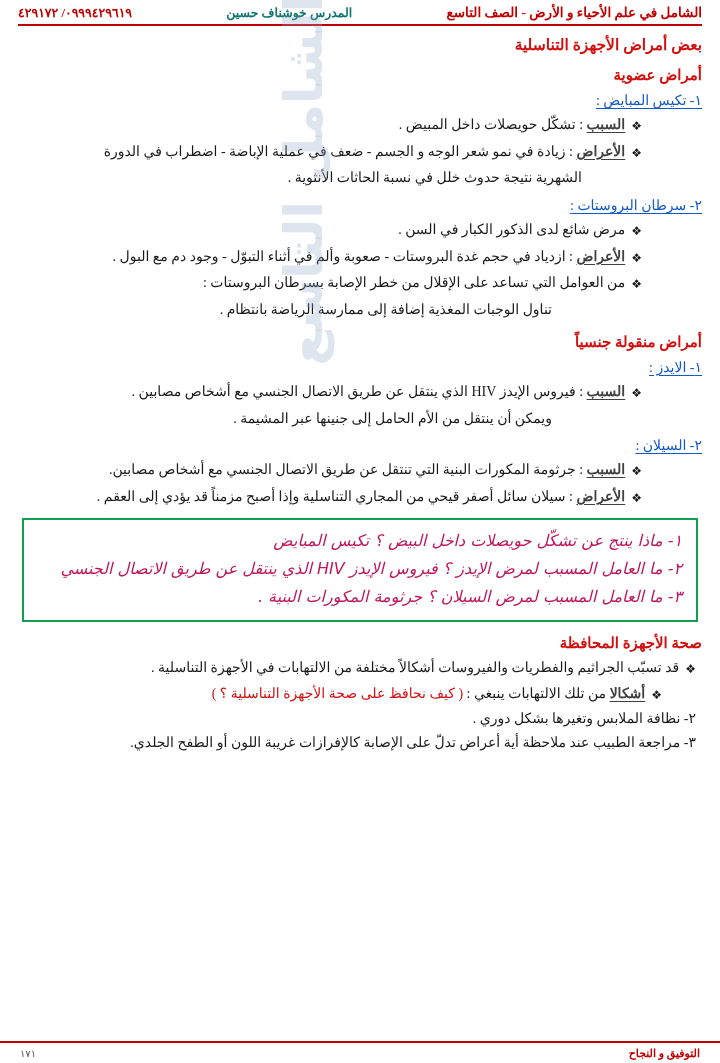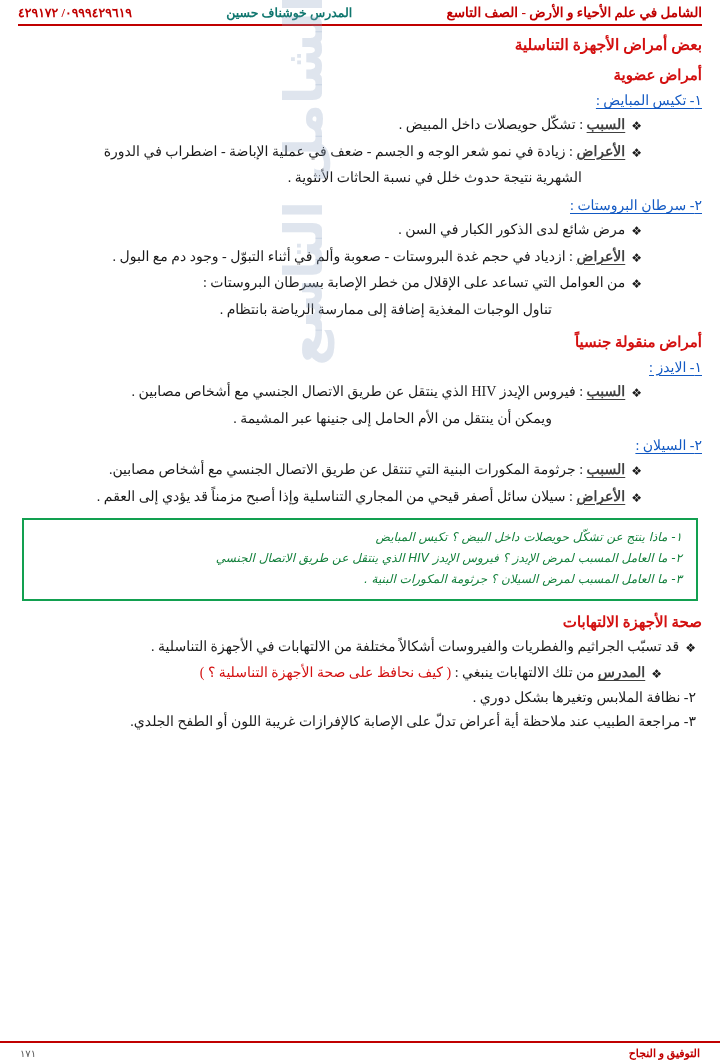--- a/index.html
+++ b/index.html
@@ -121,22 +121,22 @@
   .cont.center-ish { padding-right: 150px; }
 
   
   .hand-box {
     border: 2px solid #12a050;
     margin: 10px 4px 6px 4px;
     padding: 7px 14px 9px 14px;
     direction: rtl;
   }
   .hand-line {
-    color: #15803d;
-    font-size: 12px;
+    color: #be185d;
+    font-size: 16px;
     text-align: right;
     line-height: 1.75;
     font-family: "DejaVu Sans", sans-serif;
     font-style: italic;
   }
 
   
   .q-red {
     color: #d31010;
     font-size: 14px;
@@ -270,30 +270,30 @@
     <span class="bullet">❖</span>
     <span class="txt"><span class="lead">الأعراض</span><span> : سيلان سائل أصفر قيحي من المجاري التناسلية وإذا أصبح مزمناً قد يؤدي إلى العقم .</span></span>
   </div>
 
   <div class="hand-box">
     <div class="hand-line">١- ماذا ينتج عن تشكّل حويصلات داخل البيض ؟ تكيس المبايض</div>
     <div class="hand-line">٢- ما العامل المسبب لمرض الإيدز ؟ فيروس الإيدز HIV الذي ينتقل عن طريق الاتصال الجنسي</div>
     <div class="hand-line">٣- ما العامل المسبب لمرض السيلان ؟ جرثومة المكورات البنية .</div>
   </div>
 
-  <div class="h-red-2">صحة الأجهزة الالتهابات</div>
+  <div class="h-red-2">صحة الأجهزة المحافظة</div>
 
   <div class="row" style="padding-right:6px;">
     <span class="bullet">❖</span>
     <span class="txt">قد تسبّب الجراثيم والفطريات والفيروسات أشكالاً مختلفة من الالتهابات في الأجهزة التناسلية .</span>
   </div>
 
   <div class="row" style="padding-right:40px;">
     <span class="bullet">❖</span>
-    <span class="txt"><span class="lead">المدرس</span><span> من تلك الالتهابات ينبغي : </span><span class="q-red">( كيف نحافظ على صحة الأجهزة التناسلية ؟ )</span></span>
+    <span class="txt"><span class="lead">أشكالا</span><span> من تلك الالتهابات ينبغي : </span><span class="q-red">( كيف نحافظ على صحة الأجهزة التناسلية ؟ )</span></span>
   </div>
 
   <div class="two-col">
     <span>٢- نظافة الملابس وتغيرها بشكل دوري .</span>
   </div>
 
   <div class="line-plain">٣- مراجعة الطبيب عند ملاحظة أية أعراض تدلّ على الإصابة كالإفرازات غريبة اللون أو الطفح الجلدي.</div>
 
   <div class="footer">
     <div class="footer-right">التوفيق و النجاح</div>

